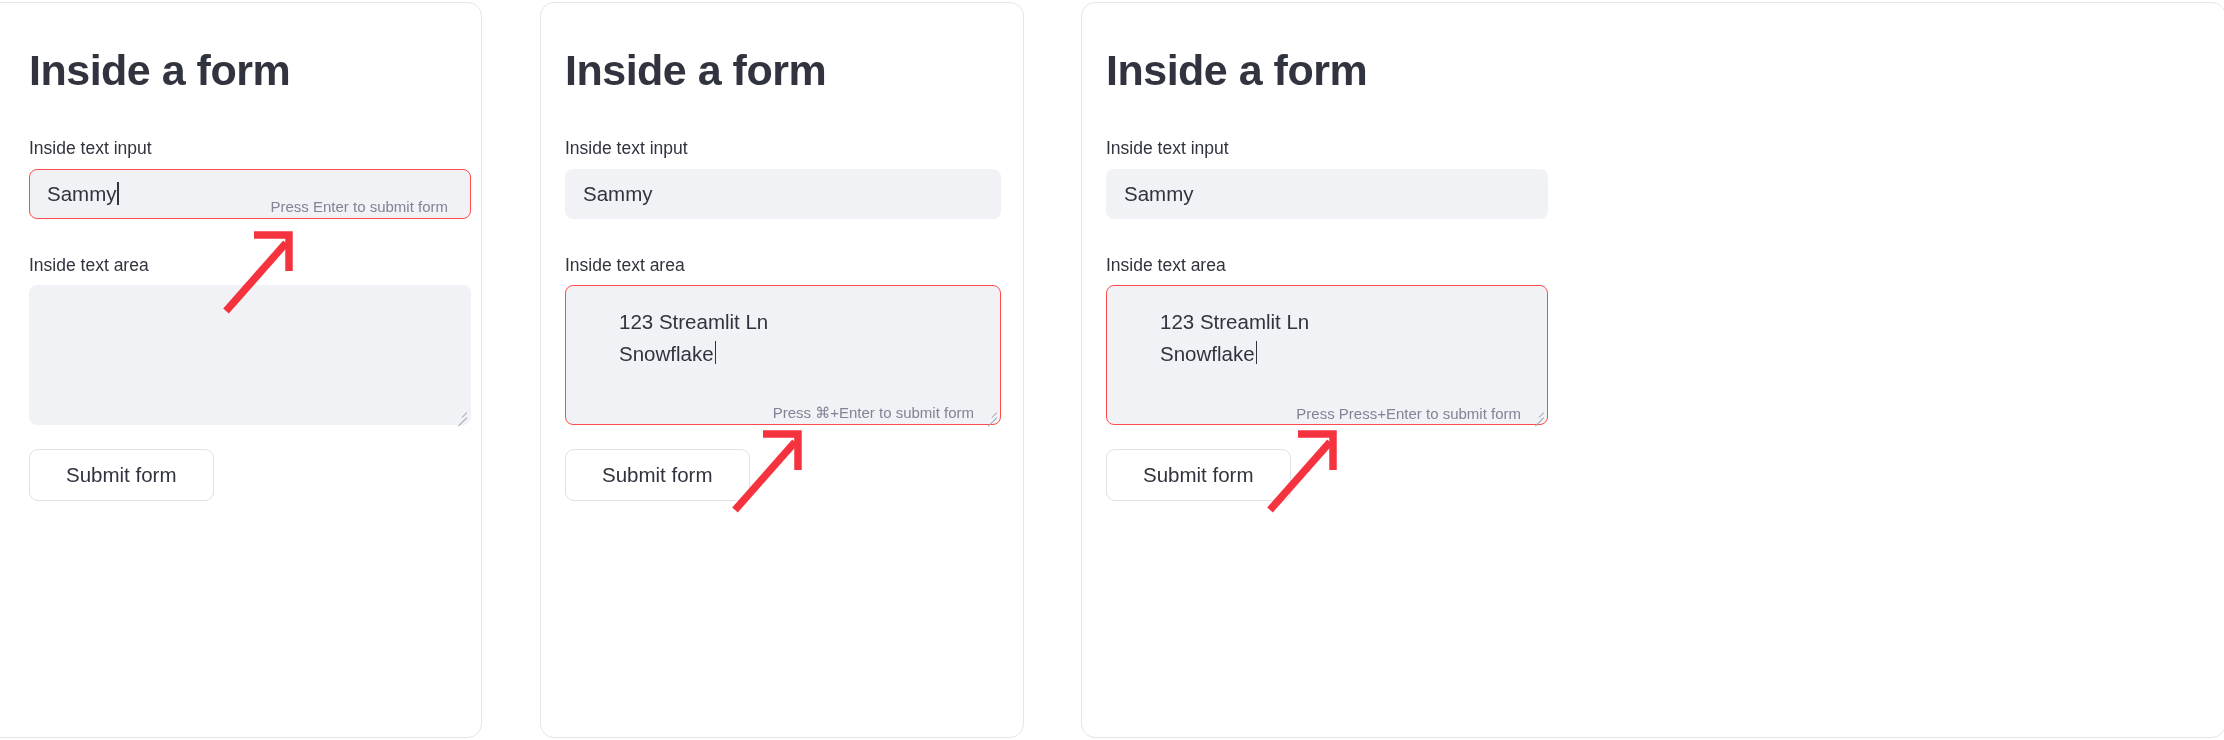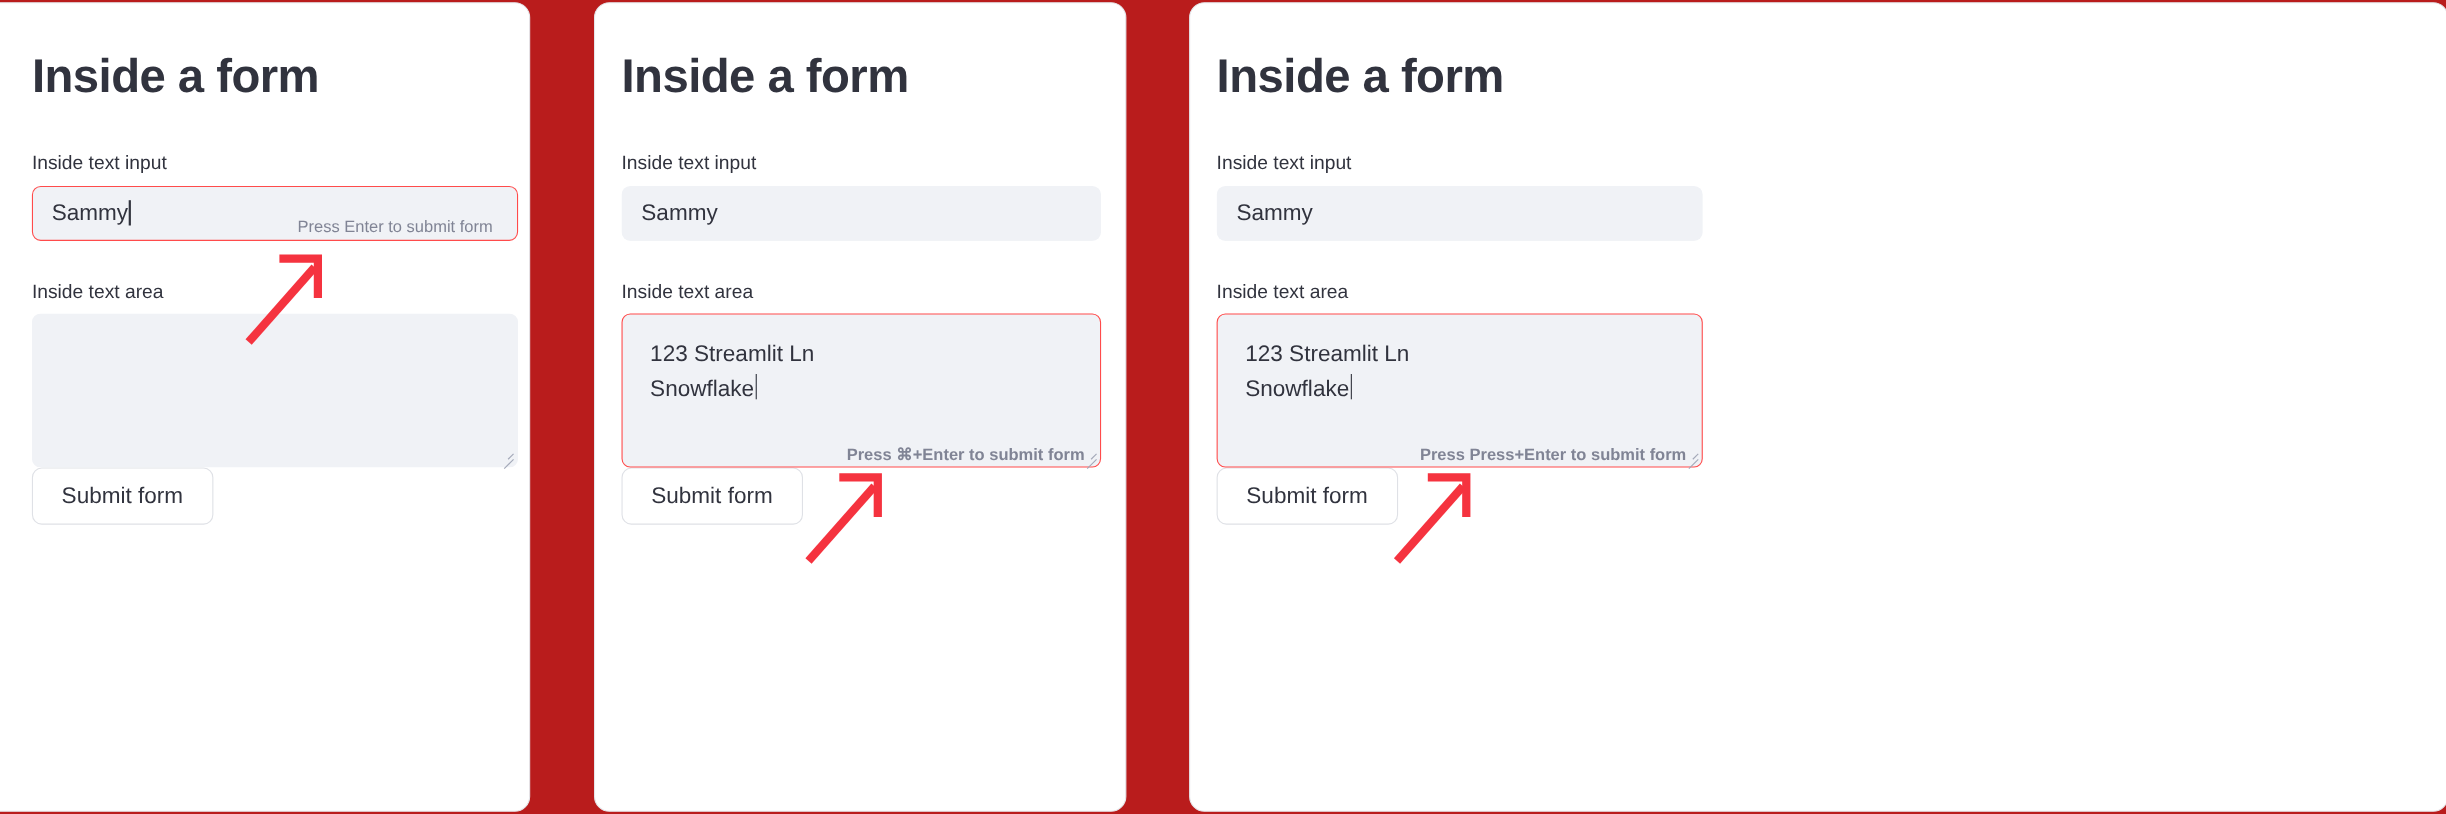--- a/index.html
+++ b/index.html
@@ -5,21 +5,21 @@
   * { box-sizing: border-box; margin: 0; padding: 0; }
   html, body {
     width: 2224px; height: 740px;
     background: #000000;
     overflow: hidden;
     font-family: "Liberation Sans", sans-serif;
   }
   .stage {
     position: relative;
     width: 2224px; height: 740px;
-    background: #b91c1c;
+    background: #ffffff;
   }
 
   
   .panel {
     position: absolute;
     top: 2px;
     height: 736px;
     background: #ffffff;
     border-radius: 14px;
     border: 1px solid #e4e6ea;
@@ -88,37 +88,38 @@
     white-space: nowrap;
   }
 
   
   .text-area {
     position: relative;
     height: 140px;
     background: #f0f2f6;
     border-radius: 8px;
     border: 1px solid transparent;
+    margin-bottom: 24px;
+    padding-left: 28px;
   }
   .text-area.focused { border: 1.6px solid #ff4b4b; }
   .ta-value {
     padding: 20px 0 0 25px;
     font-size: 20.5px;
     line-height: 1.55;
     color: #31333e;
     white-space: pre-wrap;
   }
   .ta-hint {
     position: absolute;
-    right: 14px;
+    right: 26px;
     bottom: 2px;
     font-size: 15px;
     color: #808495;
     white-space: nowrap;
-    font-weight: bold;
   }
   .resize-grip {
     position: absolute;
     right: 3px;
     bottom: 3px;
     width: 13px;
     height: 13px;
     pointer-events: none;
   }
   .resize-grip i {
@@ -131,21 +132,21 @@
   }
   .resize-grip i:nth-child(1) { bottom: 3px;  width: 12px; }
   .resize-grip i:nth-child(2) { bottom: 7.5px; width: 7px;  }
 
   
   .submit-btn {
     display: inline-flex;
     align-items: center;
     justify-content: center;
     height: 52px;
-    padding: 0 26px;
+    padding: 0 36px;
     background: #ffffff;
     border: 1px solid #dfe1e6;
     border-radius: 9px;
     font-size: 20.5px;
     color: #31333e;
     font-family: "Liberation Sans", sans-serif;
     cursor: pointer;
   }
 
   

